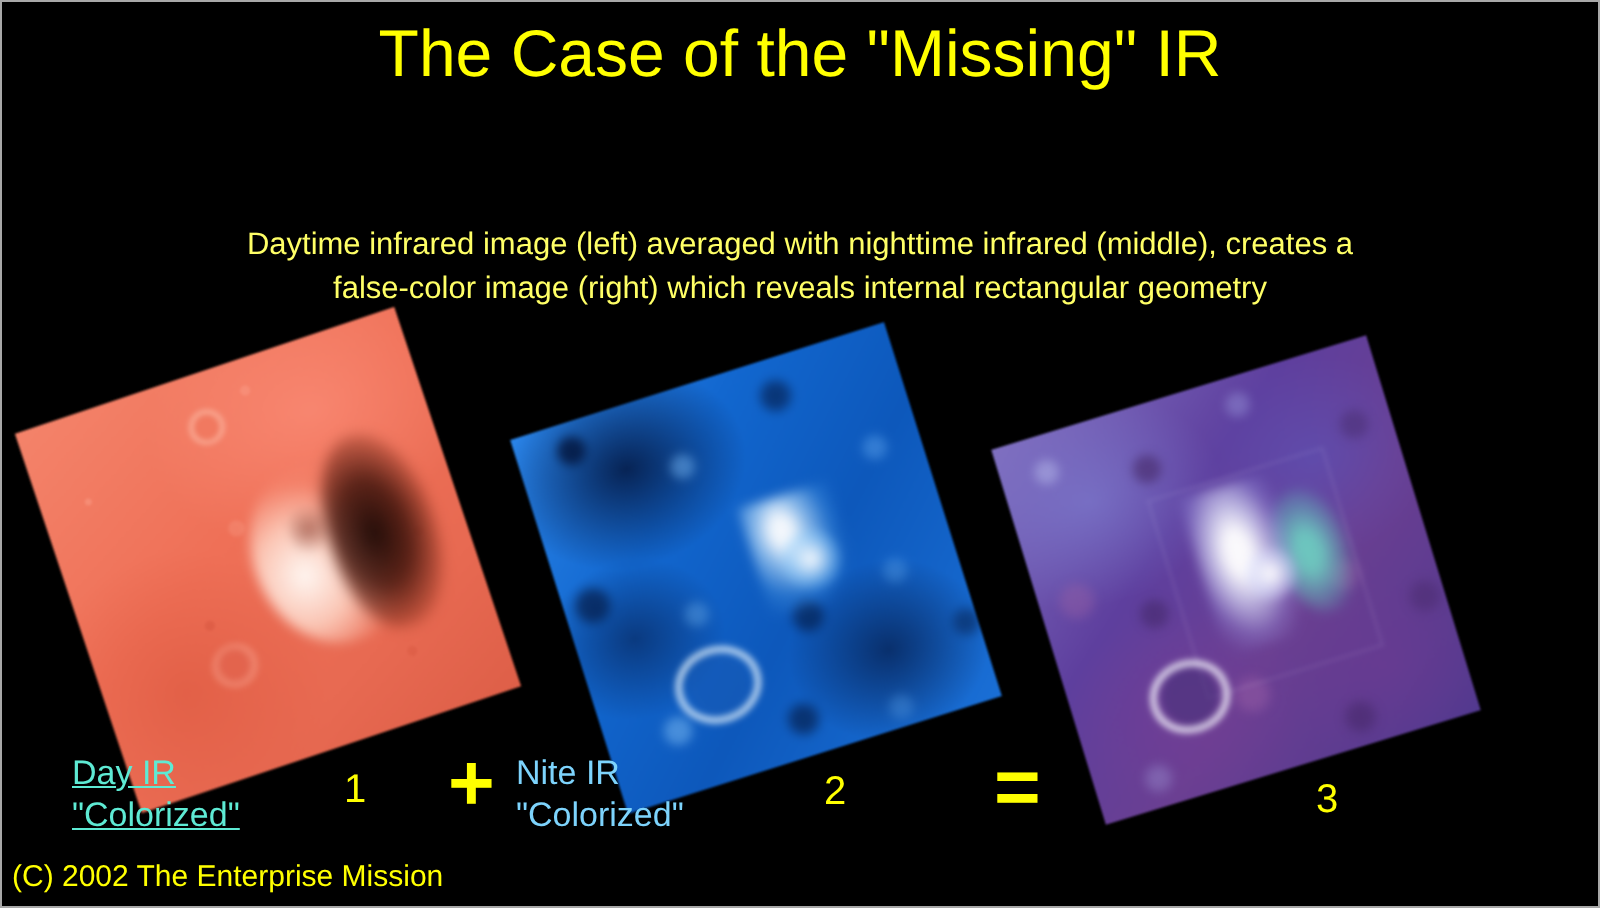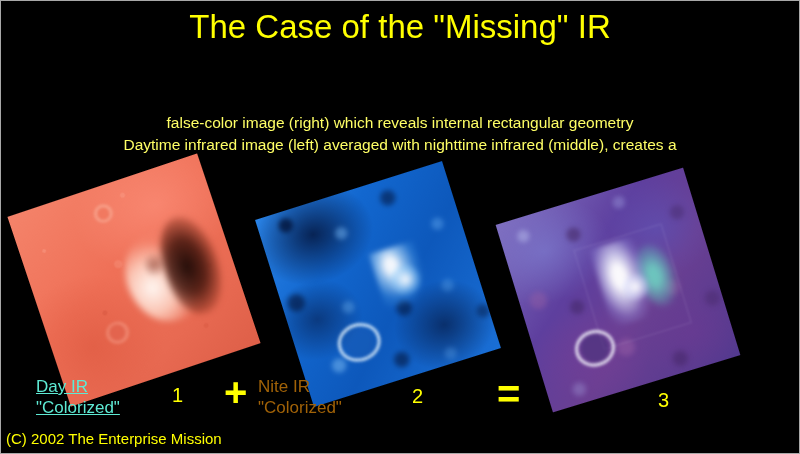--- a/index.html
+++ b/index.html
@@ -261,21 +261,21 @@
   
   .cap {
     position: absolute;
     font-size: 17px;
     line-height: 21px;
     white-space: nowrap;
   }
   .cap span { display: block; }
 
   #cap-day  { left: 36px;  top: 376px; color: #5eead4; text-decoration: underline; }
-  #cap-nite { left: 258px; top: 376px; color: #a16207; }
+  #cap-nite { left: 258px; top: 376px; color: #7dd3fc; }
 
   .num {
     position: absolute;
     color: #ffff00;
     font-size: 20px;
     line-height: 20px;
   }
   #num-1 { left: 172px; top: 385px; }
   #num-2 { left: 412px; top: 386px; }
   #num-3 { left: 658px; top: 390px; }
@@ -311,22 +311,22 @@
 </head>
 <body>
 
 <div id="slide">
 
   <div id="title-block">
     <span id="title-line1">The Case of the "Missing" IR</span>
   </div>
 
   <div id="subtitle-block">
+    <span>Daytime infrared image (left) averaged with nighttime infrared (middle), creates a</span>
     <span>false-color image (right) which reveals internal rectangular geometry</span>
-    <span>Daytime infrared image (left) averaged with nighttime infrared (middle), creates a</span>
   </div>
 
   <div class="panel" id="panel-day">
     <div class="base"></div>
     <div class="speck"></div>
     <div id="crater-a"></div>
     <div id="crater-b"></div>
     <div id="face-bright"></div>
     <div id="face-notch"></div>
     <div id="face-dark"></div>

